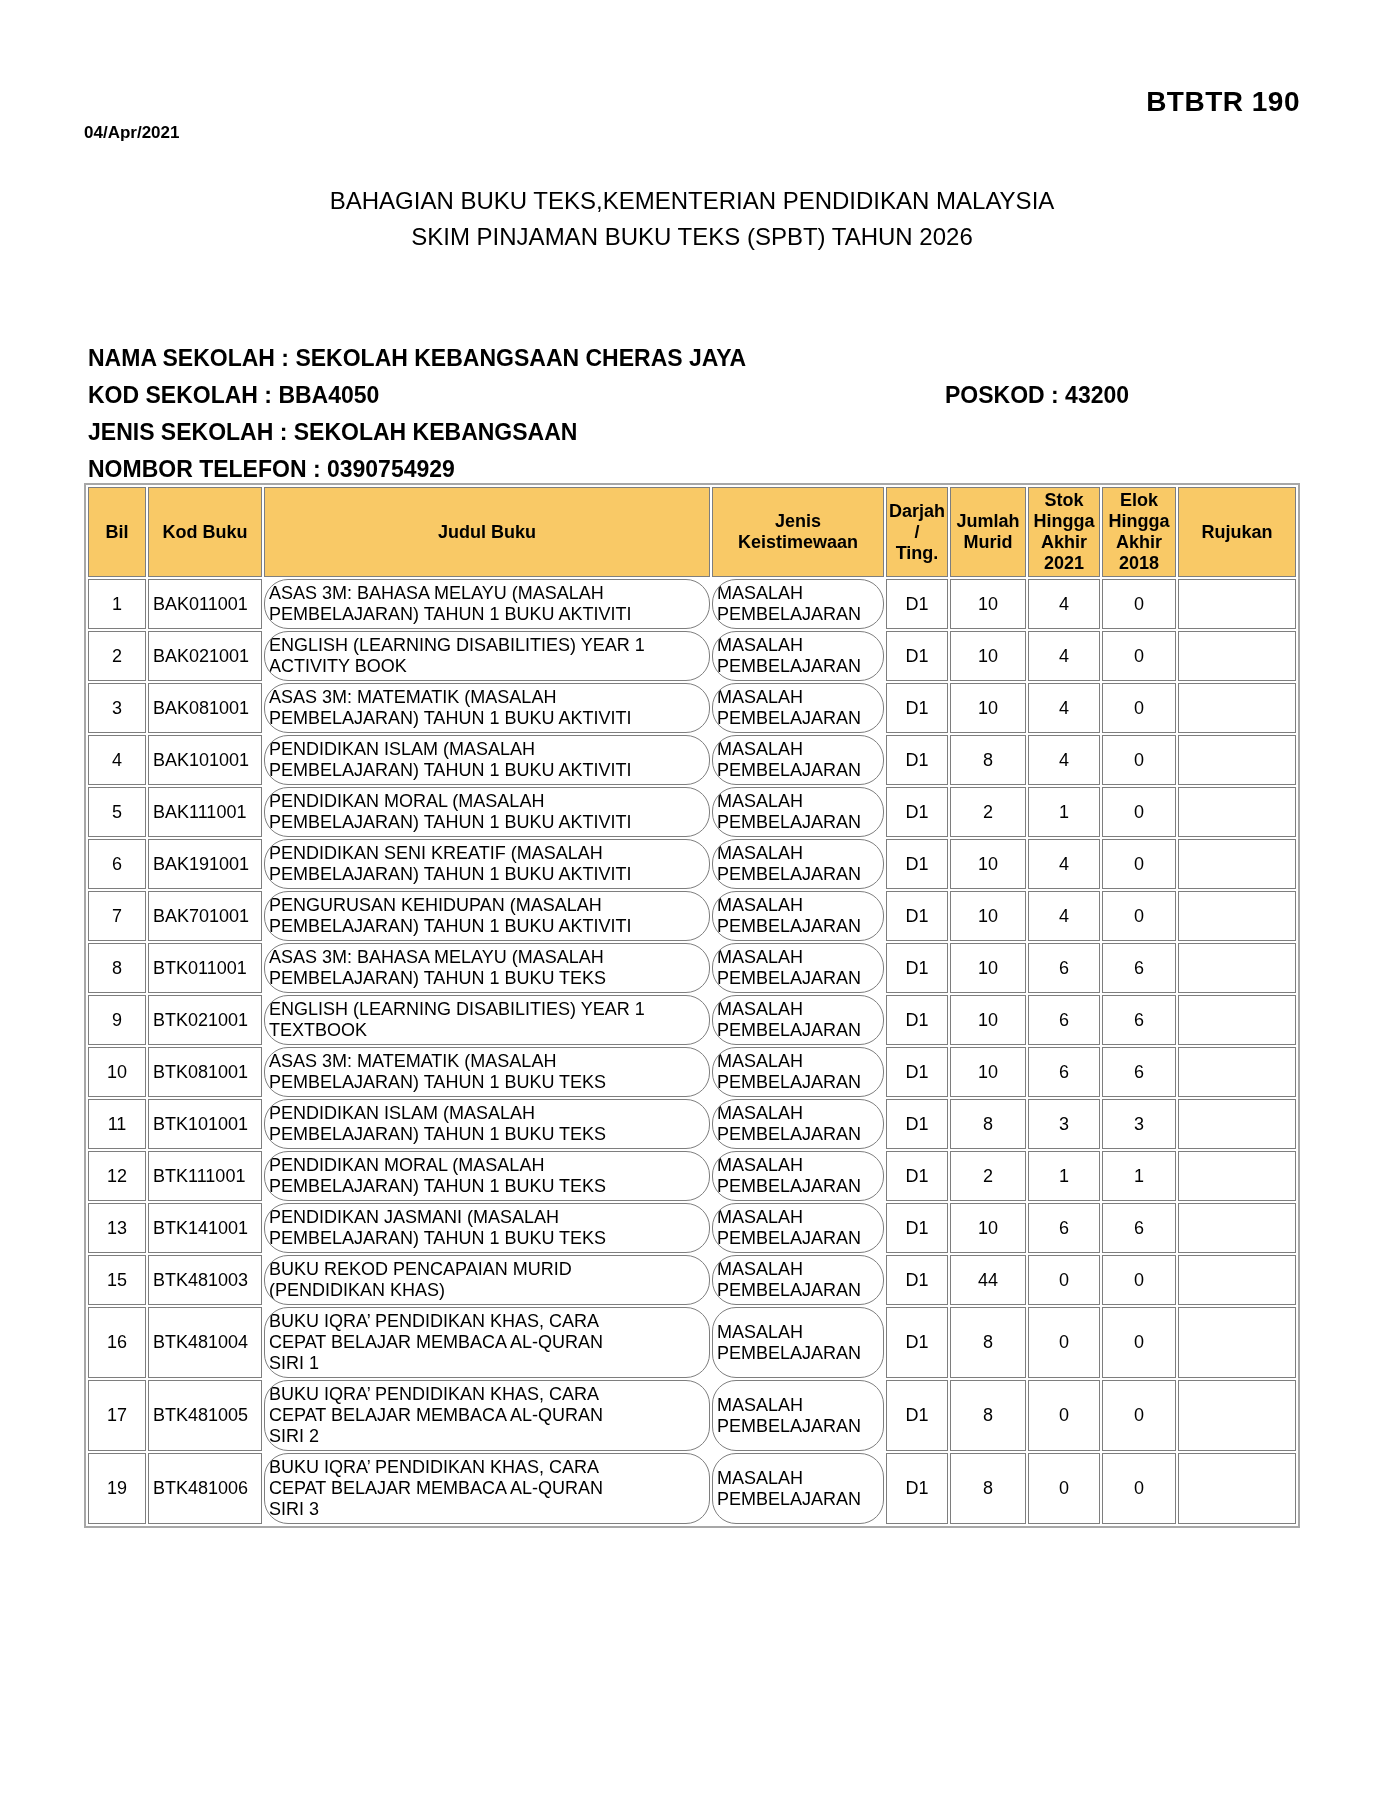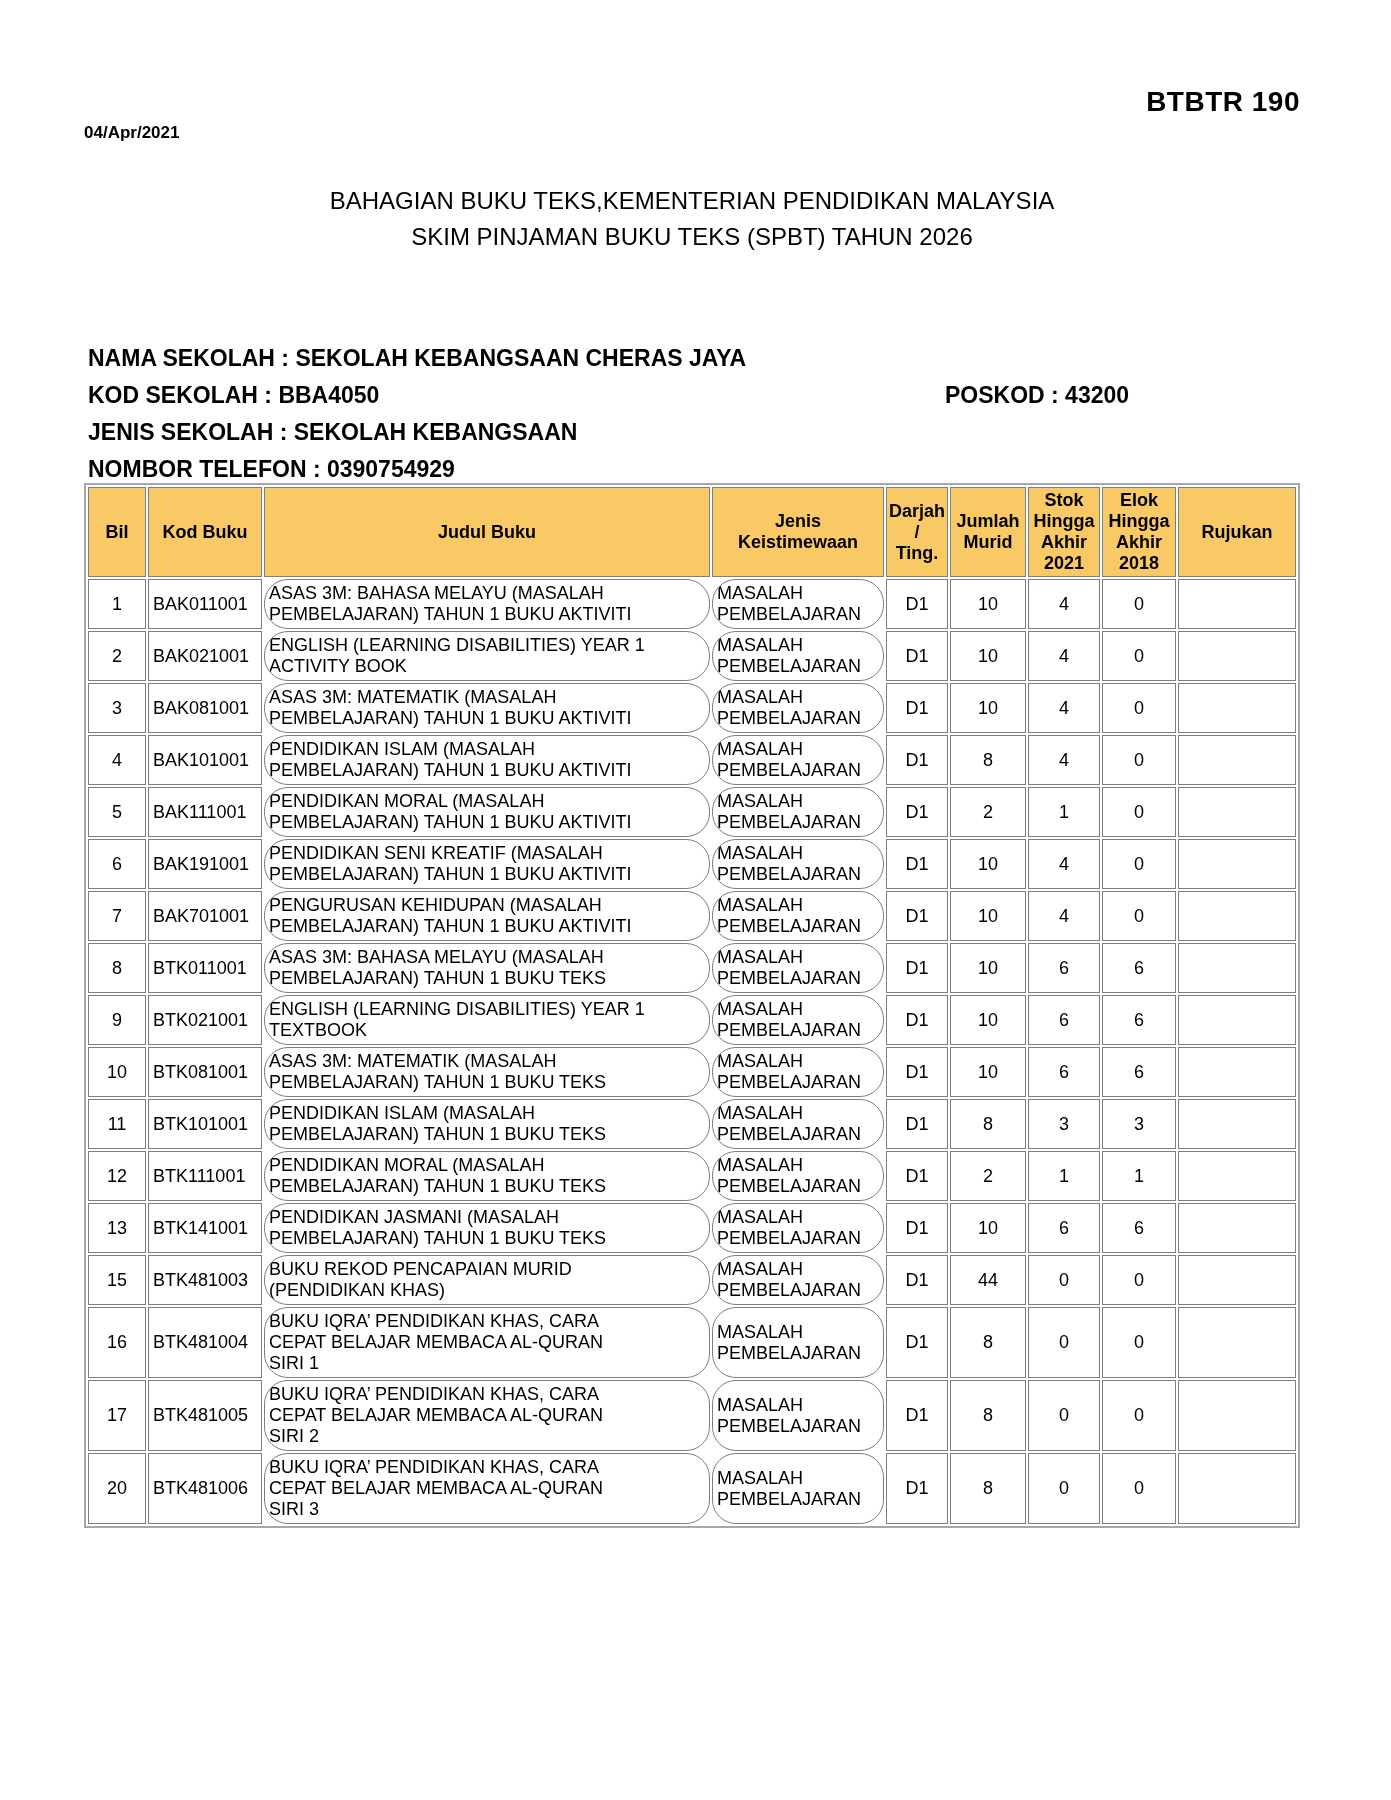--- a/index.html
+++ b/index.html
@@ -307,21 +307,21 @@
 SIRI 2</td>
     <td class="al-left prewrap">MASALAH
 PEMBELAJARAN</td>
     <td class="al-center">D1</td>
     <td class="al-center">8</td>
     <td class="al-center">0</td>
     <td class="al-center">0</td>
     <td class="al-center"></td>
   </tr>
       <tr>
-    <td class="al-center">20</td>
+    <td class="al-center">19</td>
     <td class="al-left">BTK481006</td>
     <td class="al-left prewrap">BUKU IQRA’ PENDIDIKAN KHAS, CARA
 CEPAT BELAJAR MEMBACA AL-QURAN
 SIRI 3</td>
     <td class="al-left prewrap">MASALAH
 PEMBELAJARAN</td>
     <td class="al-center">D1</td>
     <td class="al-center">8</td>
     <td class="al-center">0</td>
     <td class="al-center">0</td>

